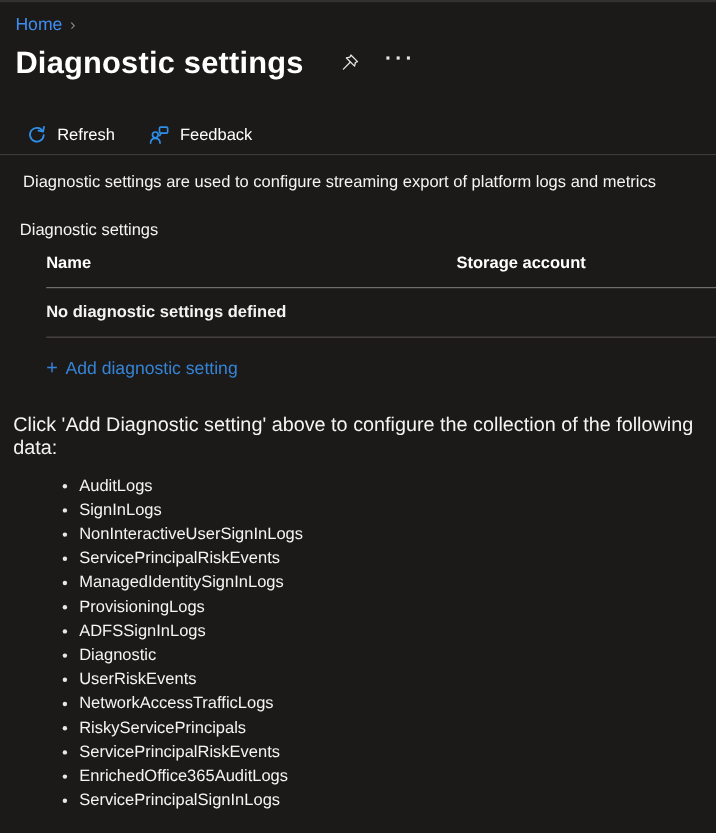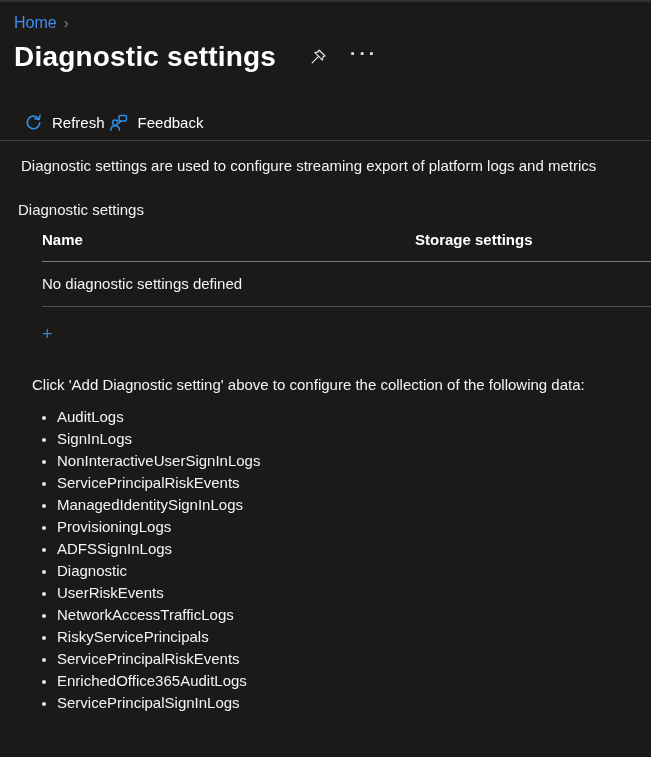--- a/index.html
+++ b/index.html
@@ -50,20 +50,21 @@
     display: inline-block;
   }
 
   
   .toolbar {
     margin-top: 32px;
     padding-left: 22px;
     height: 36px;
     display: flex;
     align-items: center;
+    gap: 26px;
     border-bottom: 1px solid #3d3c3b;
   }
   .toolbar button {
     display: flex;
     align-items: center;
     gap: 9px;
     color: #ffffff;
     font-size: 15px;
     padding: 4px 2px;
   }
@@ -93,45 +94,47 @@
     border-bottom: 1px solid #797775;
   }
   .thead .col { font-size: 15px; font-weight: 700; color: #ffffff; }
   .col-name { width: 373px; }
   .col-storage { flex: 1; }
   .trow {
     padding: 13px 0 14px 0;
     border-bottom: 1px solid #53514f;
     font-size: 15px;
     color: #f5f4f3;
+    font-weight: bold;
   }
 
   
   .add-link {
     display: inline-flex;
     align-items: center;
     gap: 7px;
     margin: 18px 0 0 42px;
     color: #3584d6;
     font-size: 16px;
   }
   .add-link .plus { font-size: 18px; font-weight: 400; transform: translateY(-1px); }
 
   
   .instruction {
-    margin: 30px 0 0 32px;
-    font-size: 15px;
+    margin: 30px 0 0 12px;
+    font-size: 18px;
     color: #f5f4f3;
   }
 
   
   .log-list {
     margin-top: 13px;
     list-style: disc;
-    padding-left: 57px;
+    padding-left: 36px;
+    margin-left: 36px;
   }
   .log-list li {
     font-size: 15px;
     line-height: 22px;
     color: #f5f4f3;
   }
   .log-list li::marker { color: #e8e8e8; font-size: 13px; }
 
   svg { display: block; }
 </style>
@@ -189,30 +192,31 @@
   
   <p class="description">Diagnostic settings are used to configure streaming export of platform logs and metrics</p>
 
   
   <div class="section-label">Diagnostic settings</div>
 
   
   <div class="table">
     <div class="thead">
       <div class="col col-name">Name</div>
-      <div class="col col-storage">Storage settings</div>
+      <div class="col col-storage">Storage account</div>
     </div>
     <div class="trow">
       <span>No diagnostic settings defined</span>
     </div>
   </div>
 
   
   <a class="add-link">
     <span class="plus">+</span>
+    <span>Add diagnostic setting</span>
   </a>
 
   
   <p class="instruction">Click 'Add Diagnostic setting' above to configure the collection of the following data:</p>
 
   
   <ul class="log-list">
     <li>AuditLogs</li>
     <li>SignInLogs</li>
     <li>NonInteractiveUserSignInLogs</li>

